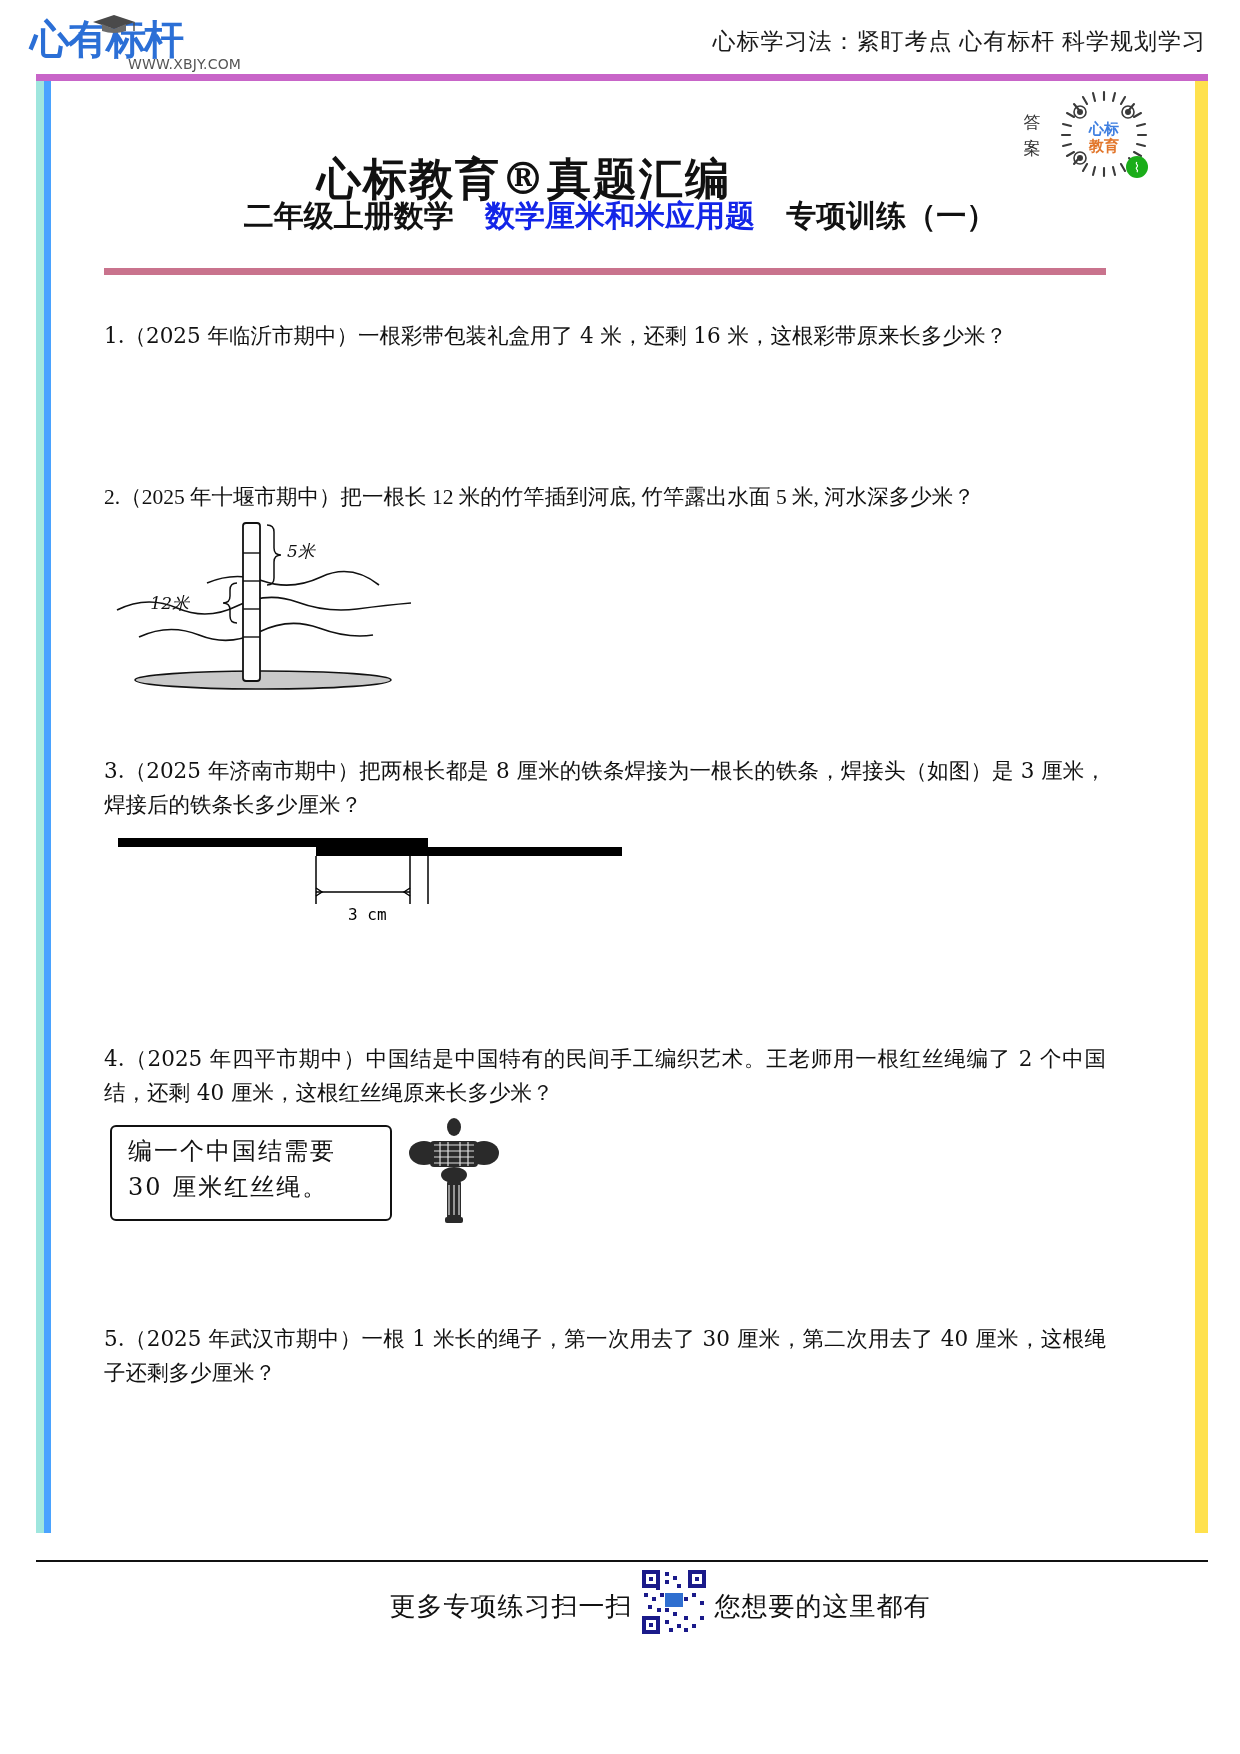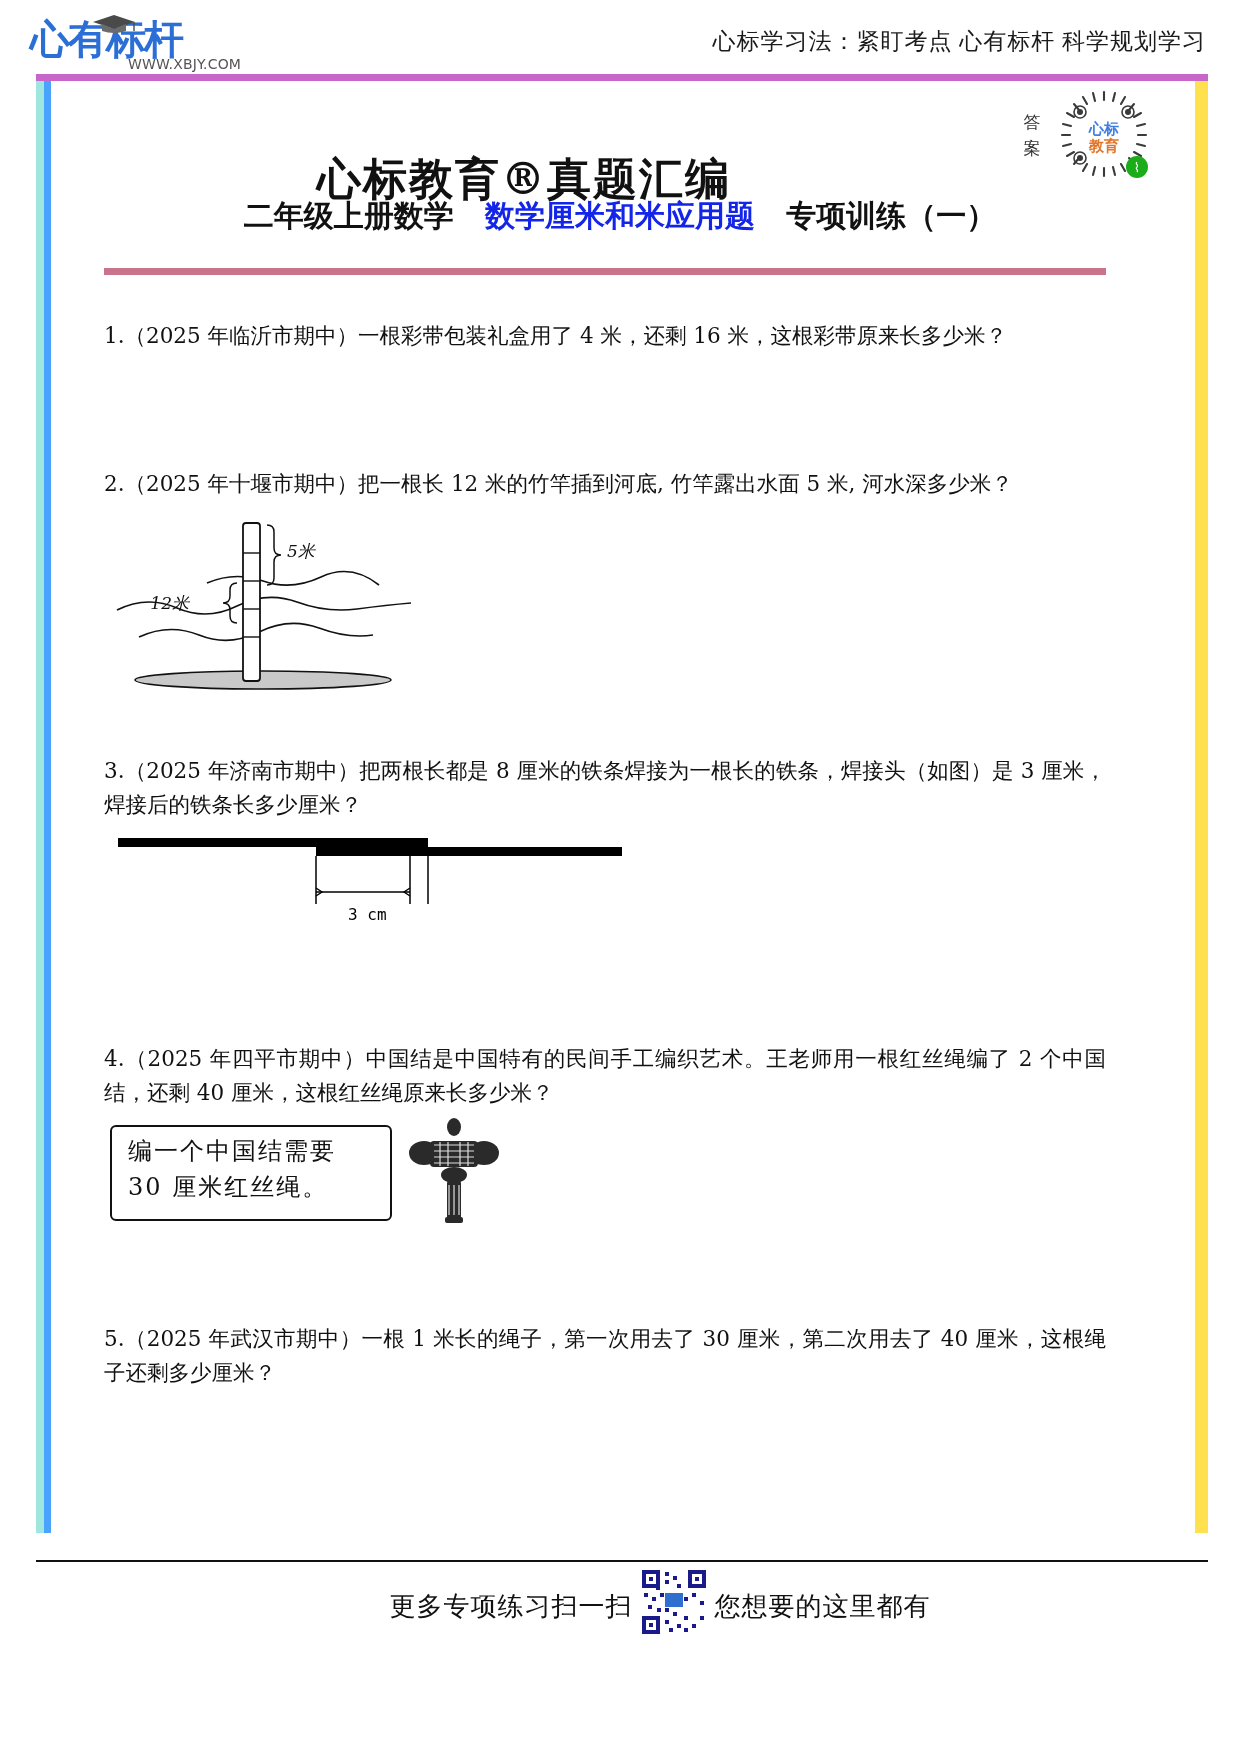--- a/index.html
+++ b/index.html
@@ -231,21 +231,21 @@
     <div class="qr-badge">⌇</div>
   </div>
 </div>
 
 <div class="divider"></div>
 
 <div class="q" style="top:286px;margin-top:33px;">
   <span class="num">1.</span><span>（2025 年临沂市期中）</span><span>一根彩带包装礼盒用了 4 米，还剩 16 米，这根彩带原来长多少米？</span>
 </div>
 
-<div class="q" style="top:467px;">
+<div class="q" style="top:480px;font-family:Liberation Serif, serif;">
   <span class="num">2.</span><span>（2025 年十堰市期中）</span><span>把一根长 12 米的竹竿插到河底, 竹竿露出水面 5 米, 河水深多少米？</span>
 </div>
 
 <div class="fig2">
   <svg viewBox="0 0 380 190" width="380" height="190">
 
     <g stroke="#111" stroke-width="1.6" fill="none">
       <path d="M6 105 Q36 90 66 103 T126 101 T186 97 T246 104 T300 98"></path>
       <path d="M28 132 Q58 118 88 130 T148 127 T208 123 T262 130"></path>
       <path d="M96 78 Q124 66 152 76 T210 72 T268 80"></path>

